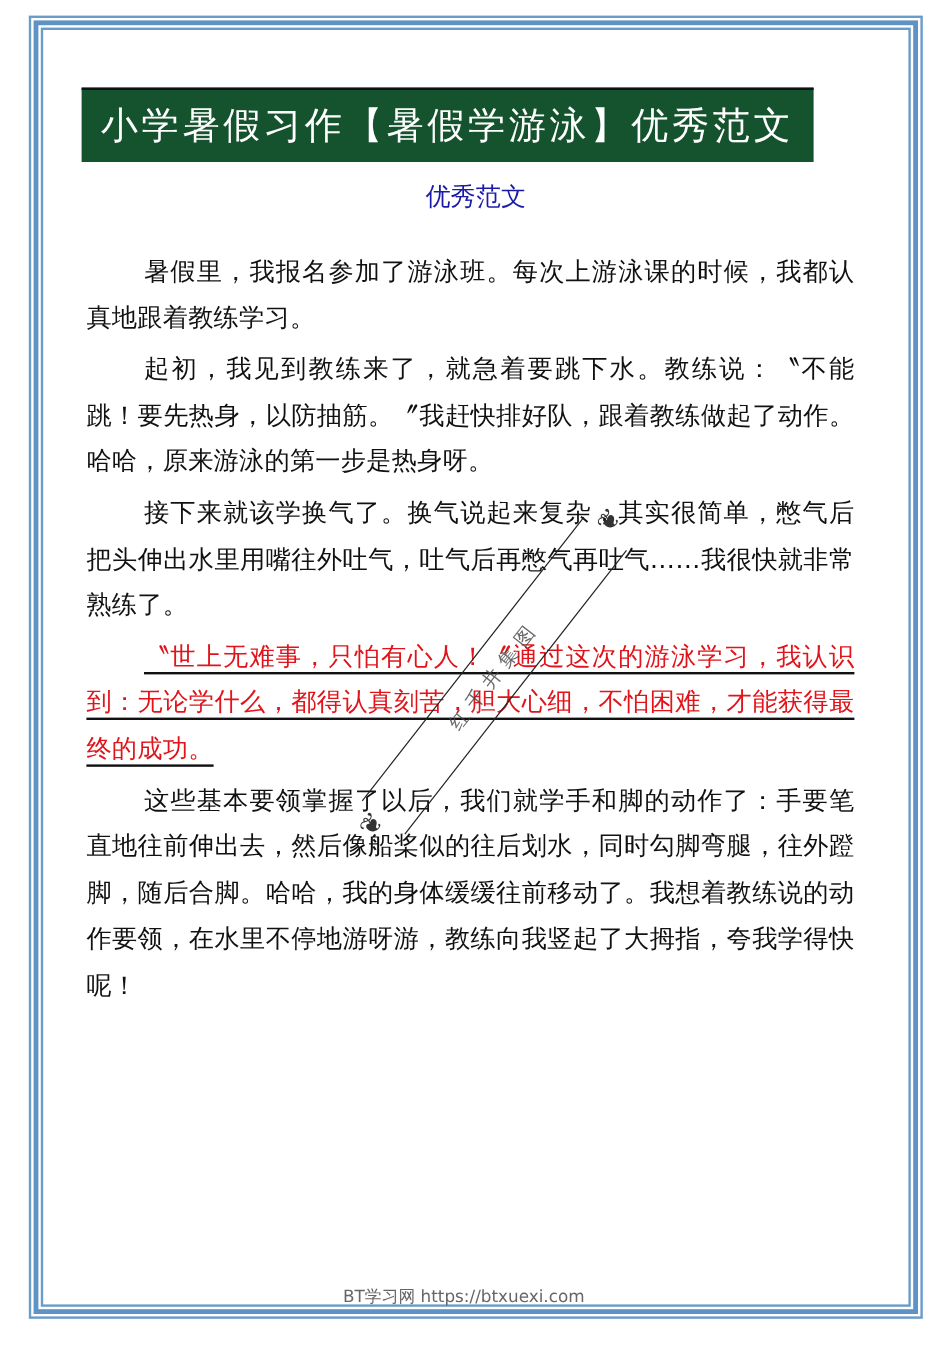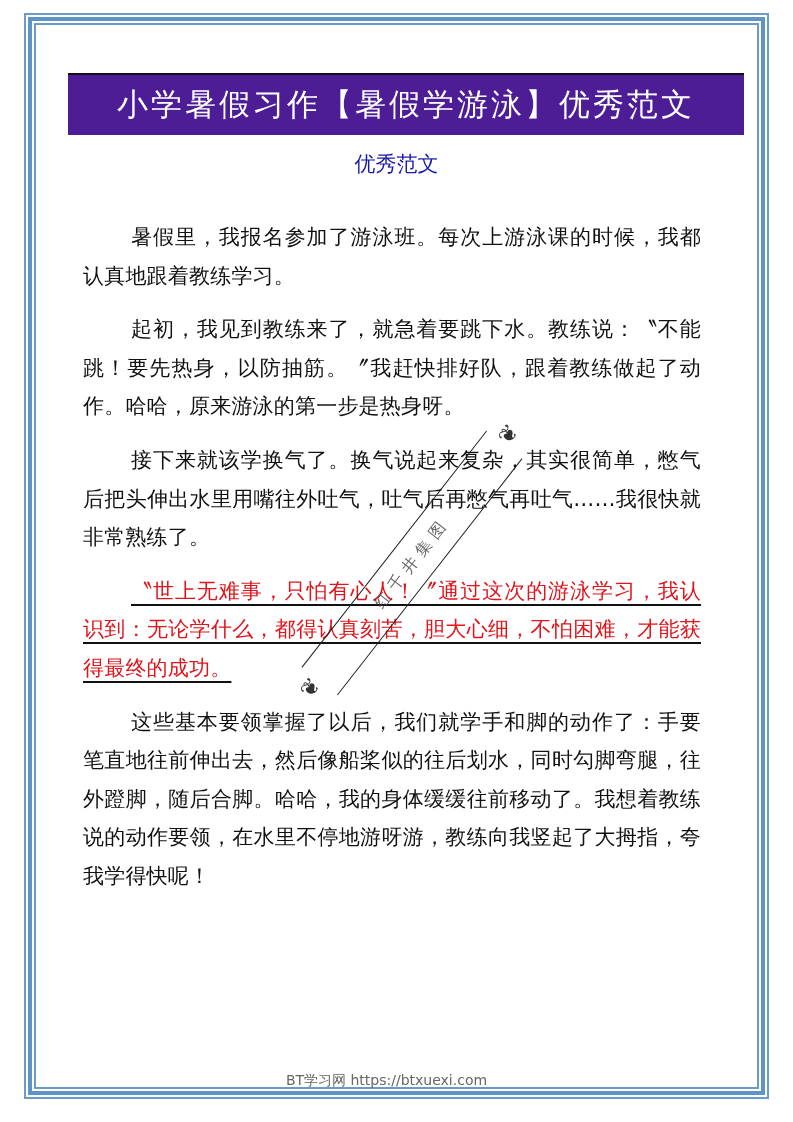--- a/index.html
+++ b/index.html
@@ -7,31 +7,31 @@
            font-family: "DejaVu Sans", "Liberation Sans", sans-serif; }
 
     
     .border-outer { position: absolute; left: 24px; top: 13px; width: 745px; height: 1086px;
                     border: 2px solid #6a9bc9; box-sizing: border-box; }
     .border-mid   { position: absolute; left: 28px; top: 17px; width: 737px; height: 1078px;
                     border: 4px solid #5f93c6; box-sizing: border-box; }
     .border-inner { position: absolute; left: 34px; top: 23px; width: 725px; height: 1066px;
                     border: 2px solid #6a9bc9; box-sizing: border-box; }
 
-    .title-bar { position: absolute; left: 68px; top: 73px; width: 676px; height: 62px;
-                 background: #4c1d95; border-top: 2px solid #111; box-sizing: border-box;
+    .title-bar { position: absolute; left: 68px; top: 73px; width: 610px; height: 62px;
+                 background: #14532d; border-top: 2px solid #111; box-sizing: border-box;
                  display: flex; align-items: center; justify-content: center; }
     .title-text { color: #ffffff; font-family: "DejaVu Serif", "Liberation Serif", serif;
                   font-size: 31px; letter-spacing: 3px; white-space: nowrap; }
 
     .subtitle { position: absolute; left: 0; width: 793px; top: 150px; text-align: center;
                 color: #1a1aa8; font-size: 21px; }
 
     .content { position: absolute; left: 68px; top: 203px; width: 648px; }
-    .para { margin: 15px; font-size: 21px; line-height: 38.6px; color: #111; text-align: justify;
+    .para { margin: 4px; font-size: 21px; line-height: 38.6px; color: #111; text-align: justify;
             text-indent: 48px; letter-spacing: 0.2px; }
     .para.conclusion { color: #e0141a; }
     .para.conclusion span { text-decoration: underline; text-decoration-color: #111;
                             text-underline-offset: 6px; }
 
     .footer { position: absolute; left: 0; width: 773px; top: 1072px; text-align: center;
               color: #666; font-size: 14px; }
 
     
     .watermark { position: absolute; left: 262px; top: 540px; width: 300px; height: 44px;

